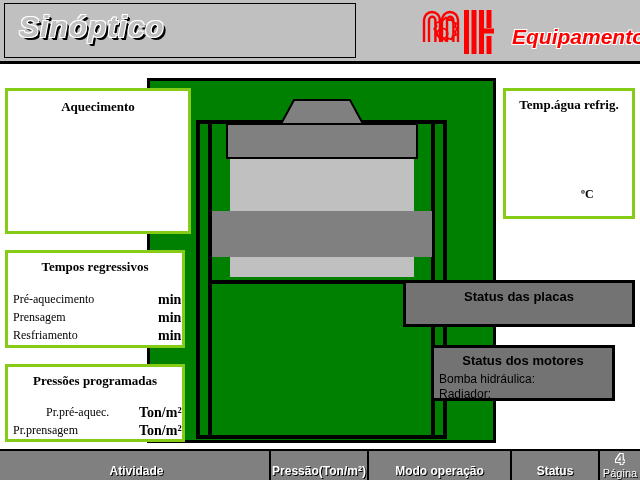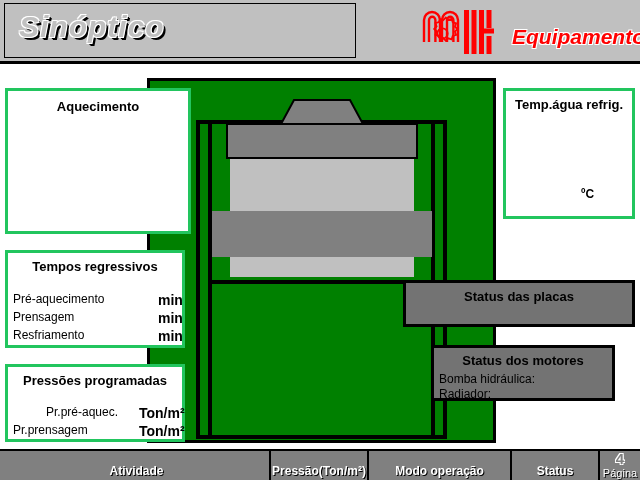--- a/index.html
+++ b/index.html
@@ -80,22 +80,23 @@
     border: 3px solid #000000;
     box-sizing: border-box;
   }
   .mframe { position: absolute; background: #000000; }
   .gblock { position: absolute; }
 
   
   .panel {
     position: absolute;
     background: #ffffff;
-    border: 3px solid #22c55e;
-    box-sizing: border-box;
+    border: 3px solid #84cc16;
+    box-sizing: border-box;
+    font-family: Liberation Serif, serif;
   }
   .panel-title {
     position: absolute;
     left: 0; right: 0;
     text-align: center;
     font-size: 13px;
     font-weight: bold;
     color: #000000;
   }
   .panel-row-label {

